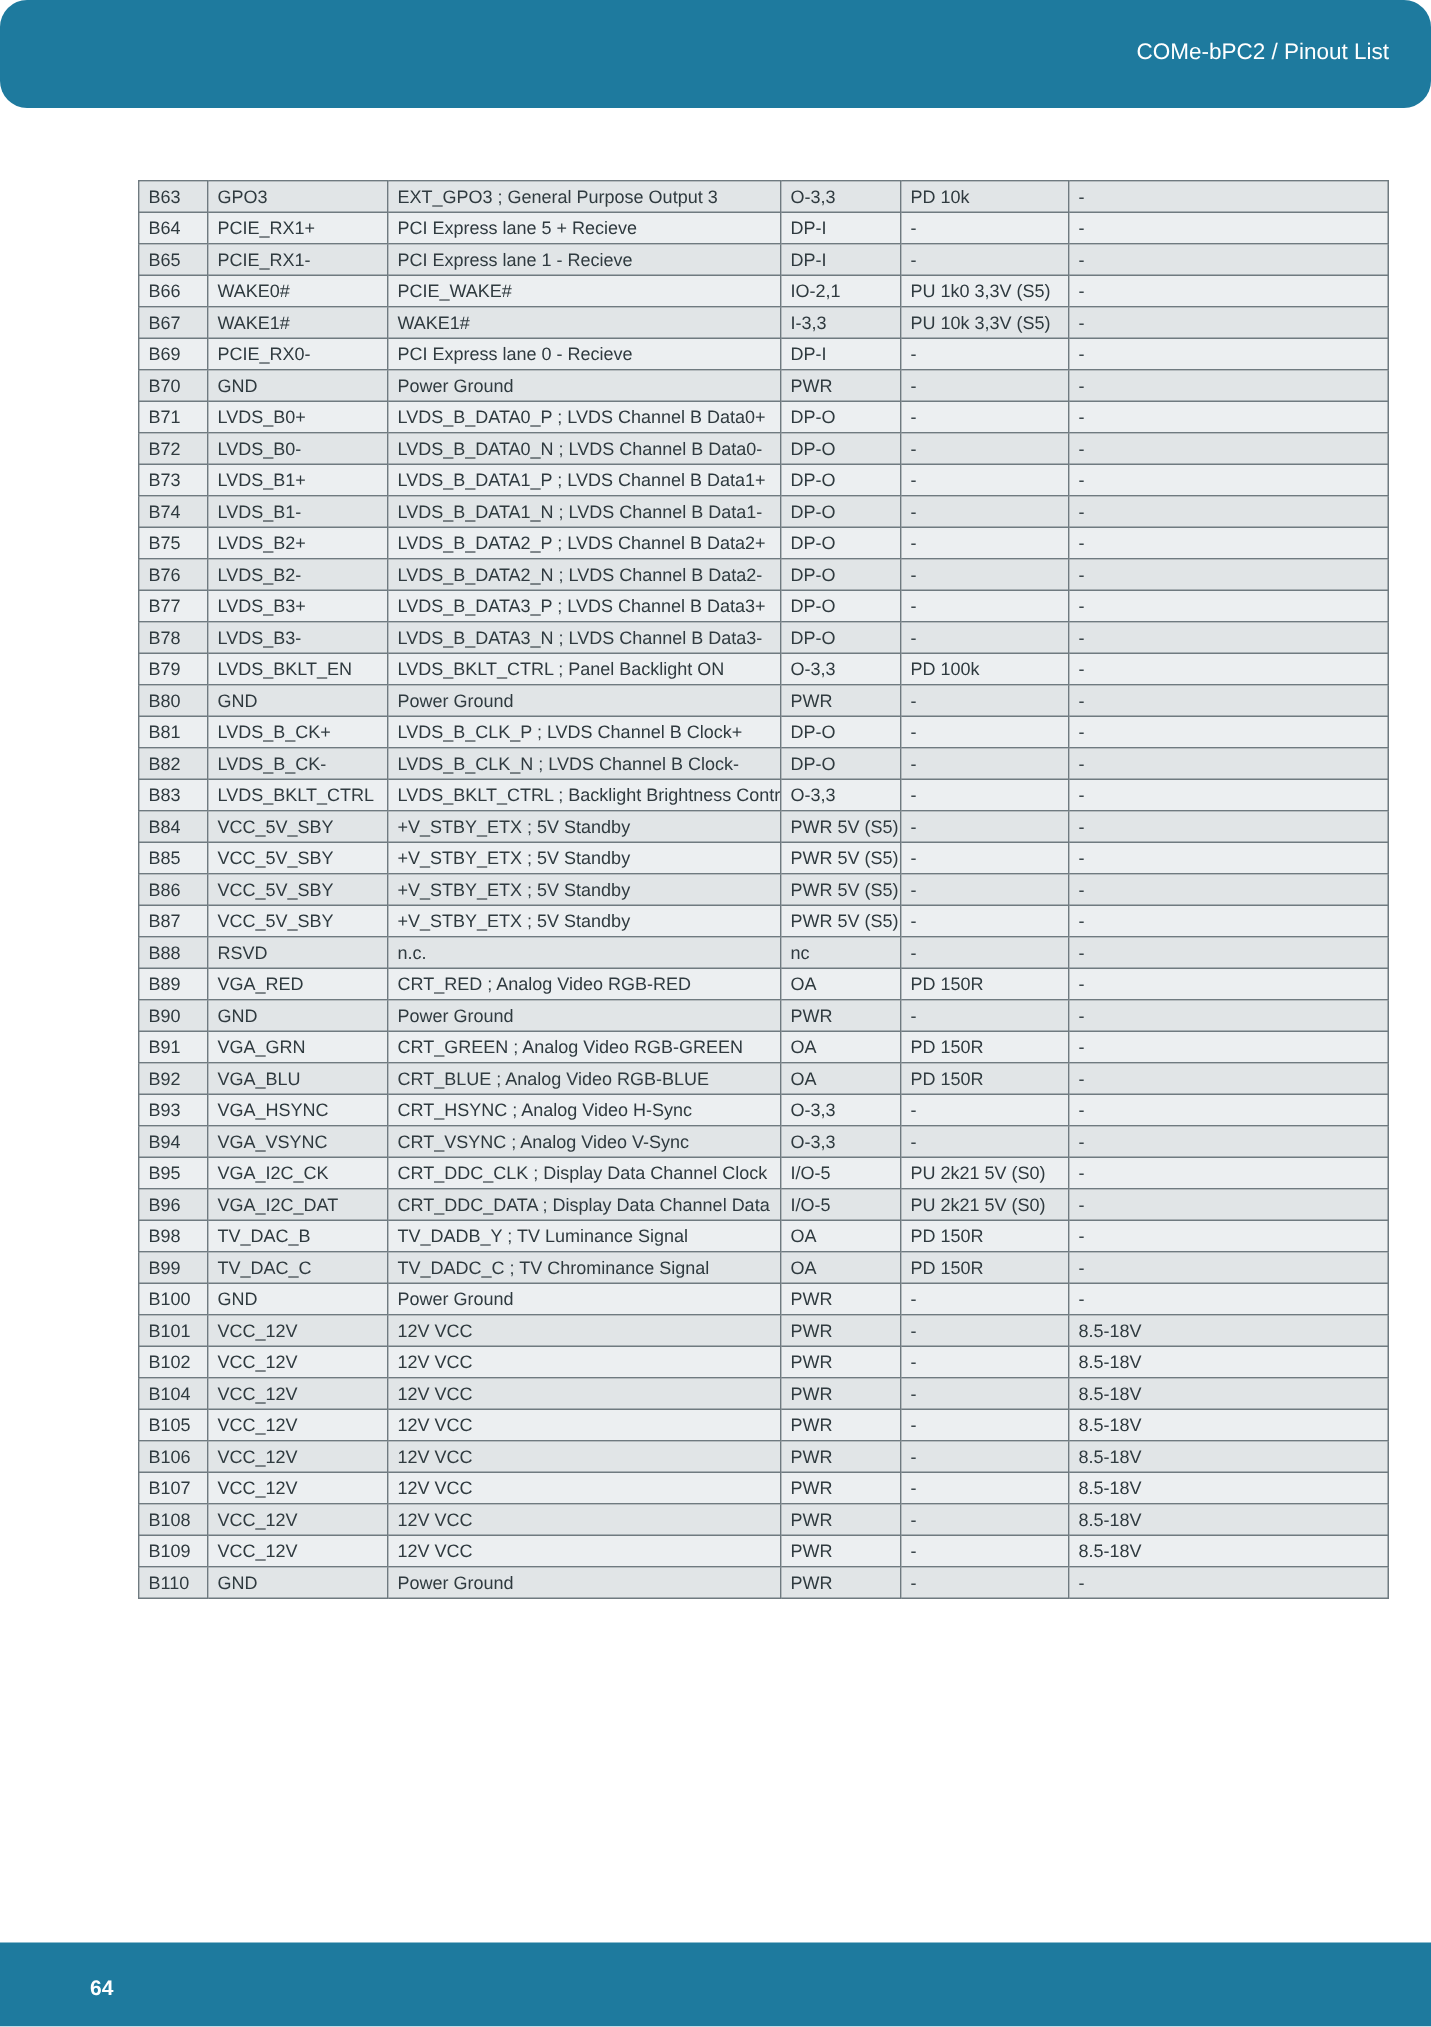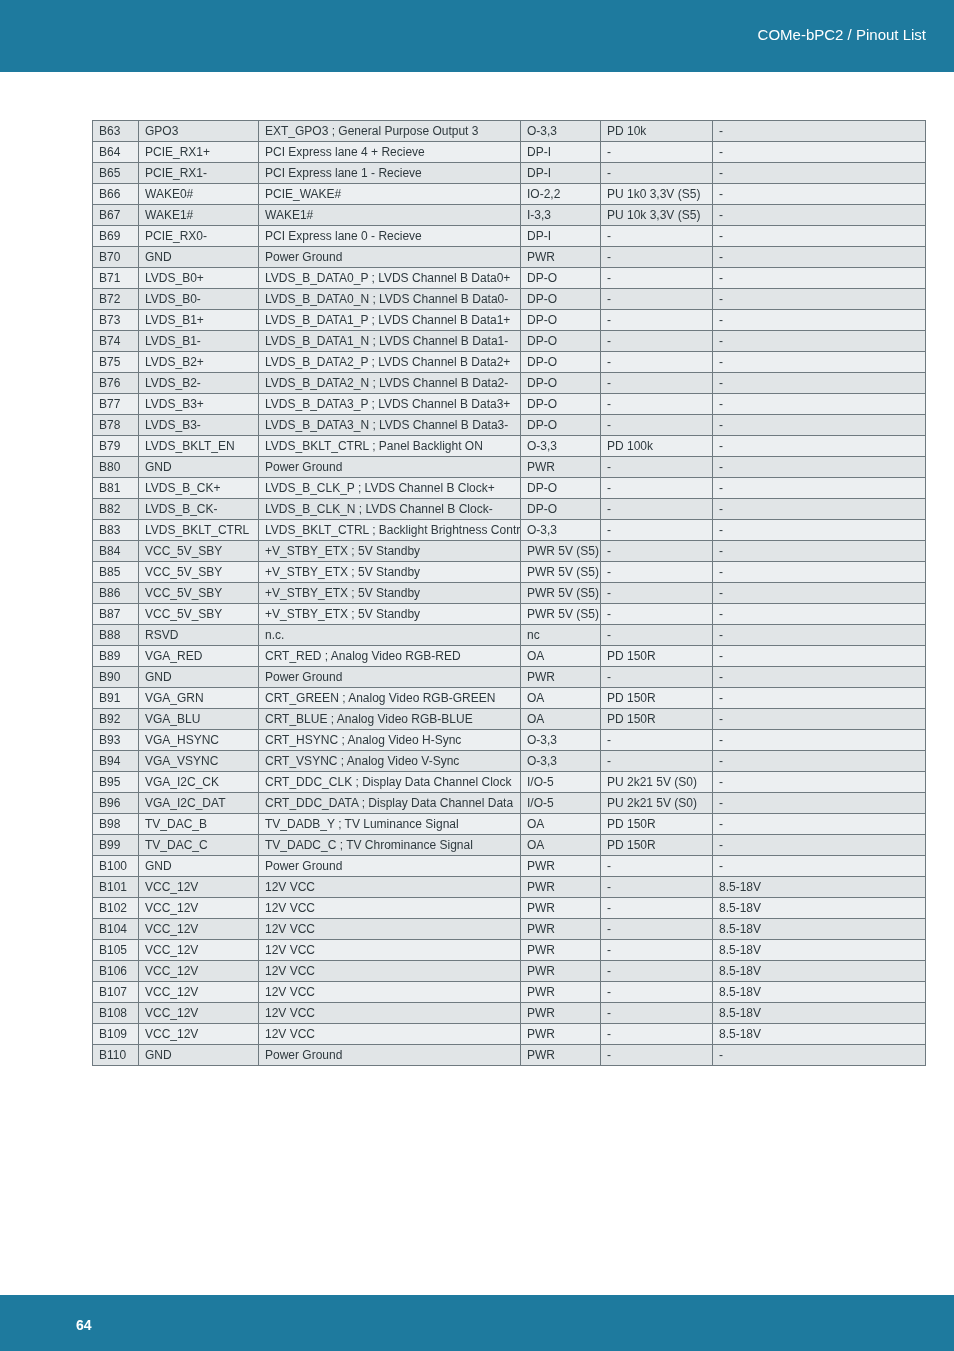--- a/index.html
+++ b/index.html
@@ -7,20 +7,21 @@
   body {
     font-family: "Segoe UI", "Helvetica Neue", Arial, sans-serif;
     background: #ffffff;
     position: relative;
   }
   .top-band {
     width: 100%;
     height: 72px;
     background: #1e7a9e;
     position: relative;
+    border-radius: 18px;
   }
   .breadcrumb {
     position: absolute;
     right: 28px;
     top: 26px;
     color: #ffffff;
     font-size: 15px;
   }
   .content {
     padding: 48px 60px 0 60px;
@@ -52,21 +53,21 @@
   .footer-band {
     position: absolute;
     bottom: 0;
     left: 0;
     width: 100%;
     height: 56px;
     background: #1e7a9e;
   }
   .page-num {
     position: absolute;
-    left: 76px;
+    left: 60px;
     bottom: 18px;
     color: #ffffff;
     font-size: 14px;
     font-weight: 600;
   }
 </style>
 </head>
 <body>
 
 <div class="top-band">
@@ -88,38 +89,38 @@
           <td>B63</td>
           <td>GPO3</td>
           <td>EXT_GPO3 ; General Purpose Output 3</td>
           <td>O-3,3</td>
           <td>PD 10k</td>
           <td>-</td>
         </tr>
         <tr>
           <td>B64</td>
           <td>PCIE_RX1+</td>
-          <td>PCI Express lane 4 + Recieve</td>
+          <td>PCI Express lane 5 + Recieve</td>
           <td>DP-I</td>
           <td>-</td>
           <td>-</td>
         </tr>
         <tr>
           <td>B65</td>
           <td>PCIE_RX1-</td>
           <td>PCI Express lane 1 - Recieve</td>
           <td>DP-I</td>
           <td>-</td>
           <td>-</td>
         </tr>
         <tr>
           <td>B66</td>
           <td>WAKE0#</td>
           <td>PCIE_WAKE#</td>
-          <td>IO-2,2</td>
+          <td>IO-2,1</td>
           <td>PU 1k0 3,3V (S5)</td>
           <td>-</td>
         </tr>
         <tr>
           <td>B67</td>
           <td>WAKE1#</td>
           <td>WAKE1#</td>
           <td>I-3,3</td>
           <td>PU 10k 3,3V (S5)</td>
           <td>-</td>

